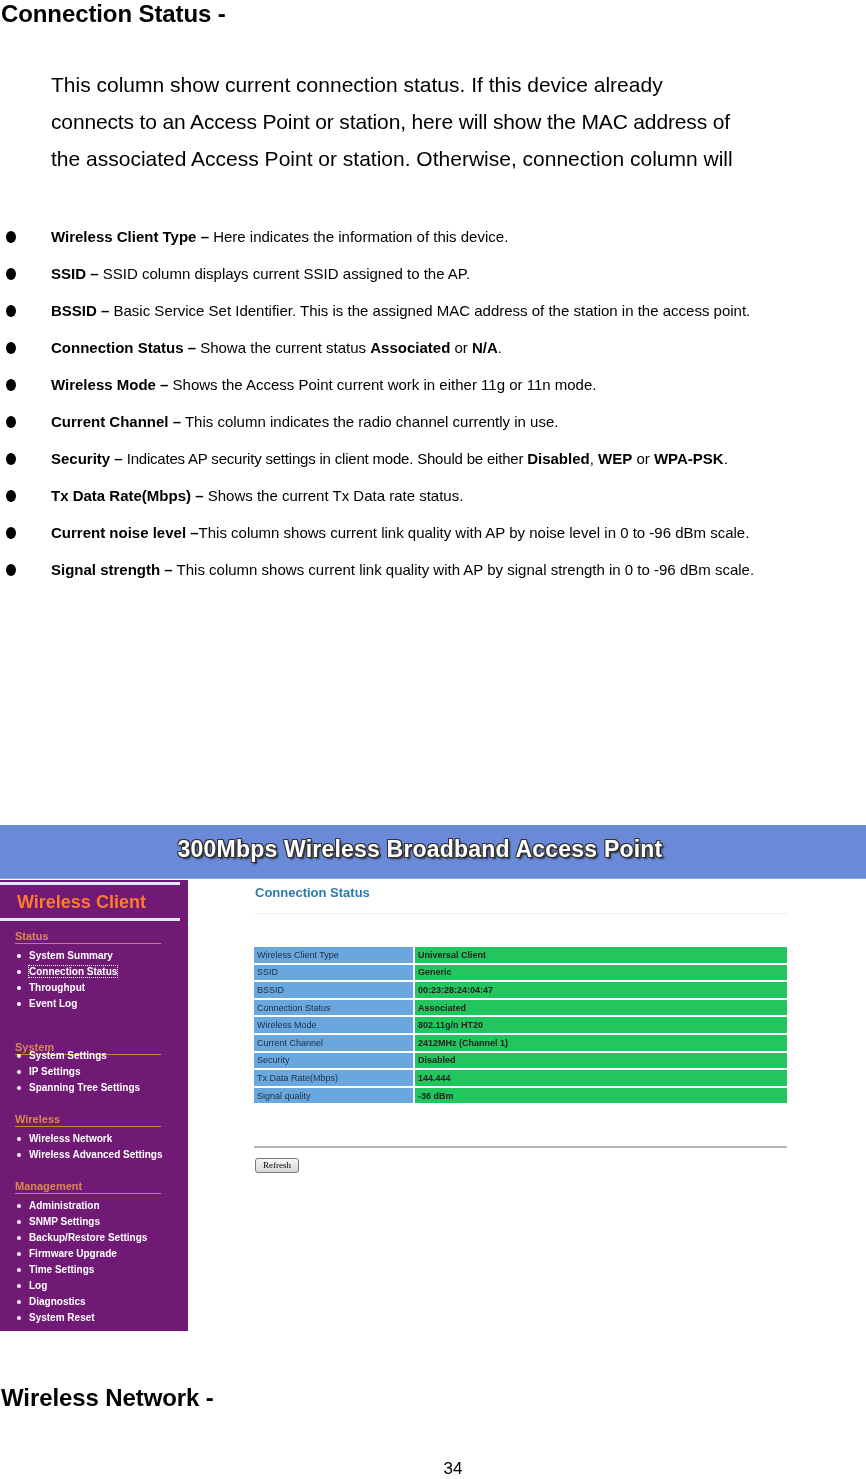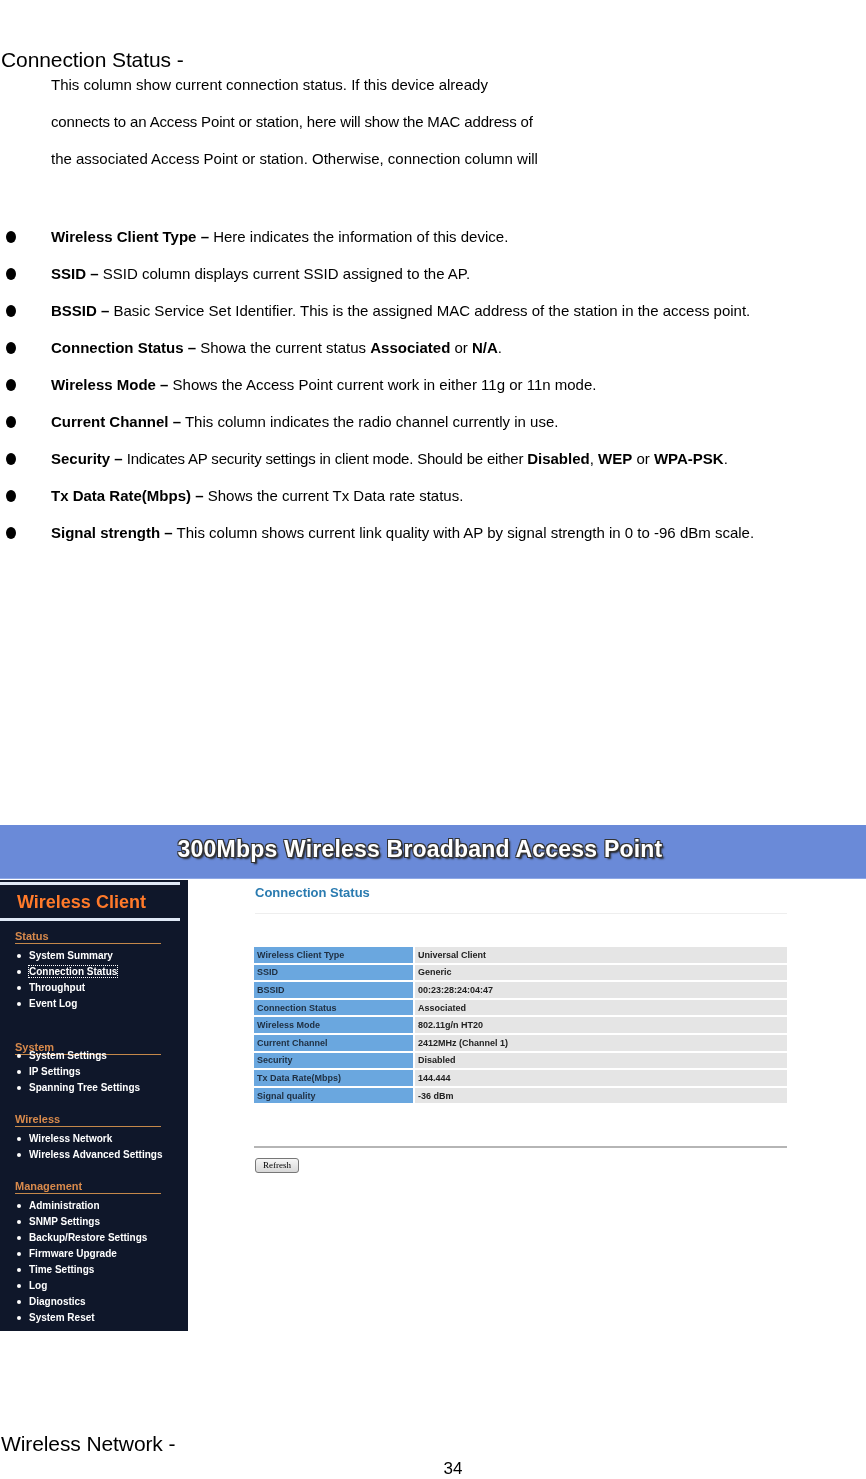--- a/index.html
+++ b/index.html
@@ -1,47 +1,47 @@
 <!DOCTYPE html>
 <html><head>
 <meta charset="utf-8">
 <style>
   * { box-sizing: border-box; margin: 0; padding: 0; }
   html, body { width: 866px; height: 1479px; background: #ffffff; overflow: hidden; }
   body { position: relative; font-family: "Liberation Sans", sans-serif; color: #000; }
 
-  .heading { position: absolute; left: 1px; font-size: 21px; font-weight: normal; letter-spacing: -0.1px; margin-top: 48px; }
-  .para { position: absolute; left: 51px; width: 815px; font-size: 15px; line-height: 37px; }
+  .heading { position: absolute; left: 1px; font-size: 24px; font-weight: bold; letter-spacing: -0.1px; }
+  .para { position: absolute; left: 51px; width: 815px; font-size: 21px; line-height: 37px; }
   .para b { font-weight: bold; }
 
   .bullets { position: absolute; left: 0; top: 218px; width: 866px; list-style: none; }
   .bullets li { position: relative; padding-left: 51px; font-size: 15px; line-height: 37px; }
   .bullets li .dot { position: absolute; left: 6px; top: 13px; width: 10px; height: 12px; border-radius: 50%; background: #000; }
 
   
   .shot { position: absolute; left: 0; top: 825px; width: 866px; height: 506px; background: #fff; }
   .banner { position: absolute; left: 0; top: 0; width: 866px; height: 54px; background: #6a8ad8; border-bottom: 1px solid #8ea8e6; }
   .banner-title { position: absolute; left: 0; width: 840px; top: 11px; text-align: center; font-size: 23px; font-weight: bold; color: #ffffff;
     text-shadow: 1px 1px 0 #333, -1px -1px 0 #333, 1px -1px 0 #333, -1px 1px 0 #333, 2px 2px 2px #222; letter-spacing: 0.2px; }
 
-  .sidebar { position: absolute; left: 0; top: 55px; width: 188px; height: 451px; background: #0f172a; }
+  .sidebar { position: absolute; left: 0; top: 55px; width: 188px; height: 451px; background: #701a75; }
   .sb-rule { position: absolute; left: 0; width: 180px; height: 3px; background: #dfe8f5; }
   .sb-title { position: absolute; left: 17px; top: 12px; font-size: 18px; font-weight: bold; color: #ff7a2a; }
   .sb-section { position: absolute; left: 15px; width: 146px; font-size: 11px; font-weight: bold; color: #d88a4c; border-bottom: 1px solid #c4884a; padding-bottom: 1px; }
   .sb-item { position: absolute; left: 17px; font-size: 10px; font-weight: bold; color: #ffffff; white-space: nowrap; }
   .sb-item .b { display: inline-block; width: 4px; height: 4px; border-radius: 50%; background: #fff; margin-right: 8px; vertical-align: middle; }
   .sb-item.active .t { outline: 1px dotted #ffffff; outline-offset: 0px; }
 
   .main-title { position: absolute; left: 255px; top: 60px; font-size: 13px; font-weight: bold; color: #2a7bb0; }
   .main-rule { position: absolute; left: 255px; top: 88px; width: 532px; height: 1px; background: #eeeeee; }
 
   .status-table { position: absolute; left: 254px; top: 120px; width: 533px; border-collapse: separate; border-spacing: 0 2px; }
   .status-table td { height: 15.6px; font-size: 9px; padding: 0 3px; white-space: nowrap; color: #1b2a3a; }
-  .status-table td.lbl { width: 159px; background: #6aa7df; font-weight: bold; color: #1e2e40; }
-  .status-table td.val { background: #e5e5e5; font-weight: bold; border-left: 2px solid #fff; color: #222; }
+  .status-table td.lbl { width: 159px; background: #6aa7df; font-weight: normal; color: #1e2e40; }
+  .status-table td.val { background: #22c55e; font-weight: bold; border-left: 2px solid #fff; color: #222; }
 
   .bottom-rule { position: absolute; left: 254px; top: 321px; width: 533px; height: 2px; background: #b5b5b5; }
   .refresh-btn { position: absolute; left: 255px; top: 333px; width: 44px; height: 15px; font-family: "Liberation Serif", serif; font-size: 9px;
     background: linear-gradient(#f6f6f6, #d8d8d8); border: 1px solid #777; border-radius: 3px; color: #000; text-align: center; line-height: 13px; }
 
   .page-number { position: absolute; left: 0; width: 906px; top: 1459px; text-align: center; font-size: 17px; }
 </style>
 </head>
 <body>
 
@@ -55,20 +55,21 @@
 
 <ul class="bullets">
   <li><span class="dot"></span><b>Wireless Client Type –</b><span> Here indicates the information of this device.</span></li>
   <li><span class="dot"></span><b>SSID –</b><span> SSID column displays current SSID assigned to the AP.</span></li>
   <li style="padding-right:18px;"><span class="dot"></span><b>BSSID –</b><span> Basic Service Set Identifier. This is the assigned MAC address of the station in the access point.</span></li>
   <li><span class="dot"></span><b>Connection Status –</b><span> Showa the current status </span><b>Associated</b><span> or </span><b>N/A</b><span>.</span></li>
   <li style="padding-right:20px;"><span class="dot"></span><b>Wireless Mode –</b><span> Shows the Access Point current work in either 11g or 11n mode.</span></li>
   <li style="padding-right:20px;"><span class="dot"></span><b>Current Channel –</b><span> This column indicates the radio channel currently in use.</span></li>
   <li><span class="dot"></span><b>Security –</b><span style="letter-spacing:-0.2px;"> Indicates AP security settings in client mode. Should be either </span><b>Disabled</b><span>, </span><b>WEP</b><span> or </span><b>WPA-PSK</b><span>.</span></li>
   <li><span class="dot"></span><b>Tx Data Rate(Mbps) –</b><span> Shows the current Tx Data rate status.</span></li>
+  <li style="padding-right:20px;"><span class="dot"></span><b>Current noise level –</b><span>This column shows current link quality with AP by noise level in 0 to -96 dBm scale.</span></li>
   <li style="padding-right:60px;"><span class="dot"></span><b>Signal strength –</b><span> This column shows current link quality with AP by signal strength in 0 to -96 dBm scale.</span></li>
 </ul>
 
 <div class="shot">
   <div class="banner">
     <div class="banner-title">300Mbps Wireless Broadband Access Point</div>
   </div>
 
   <div class="sidebar">
     <div class="sb-rule" style="top:2px;"></div>

